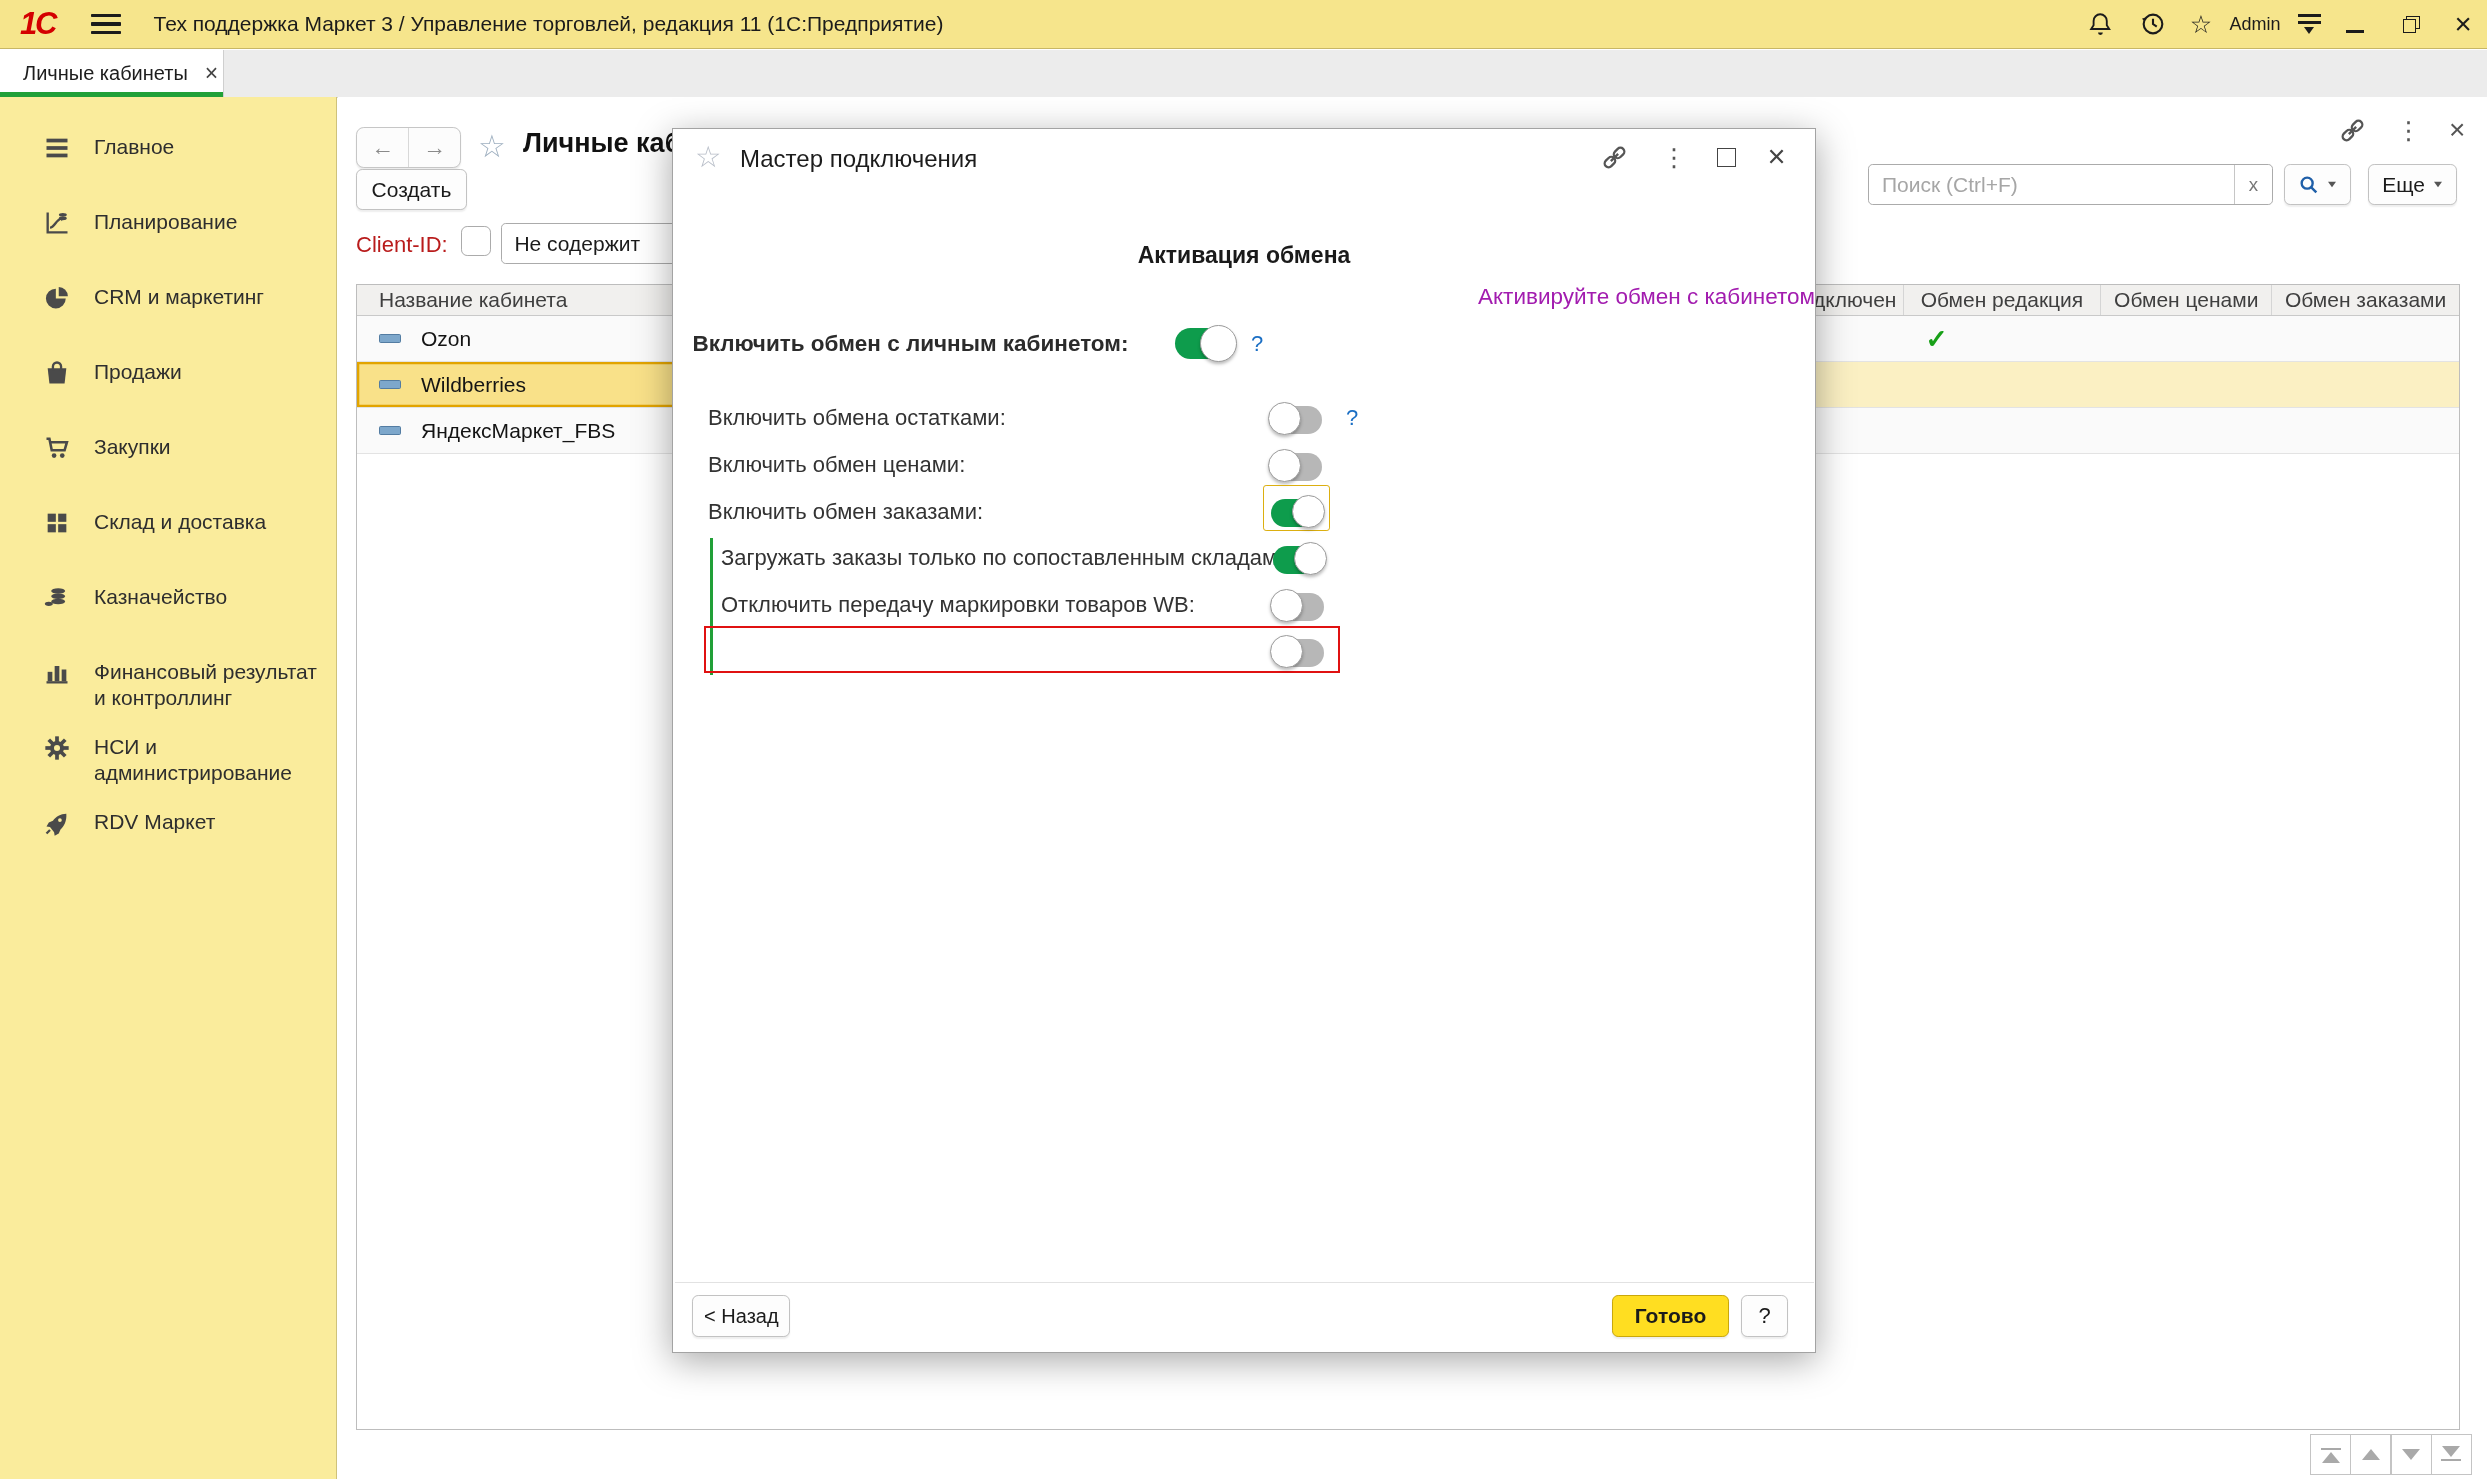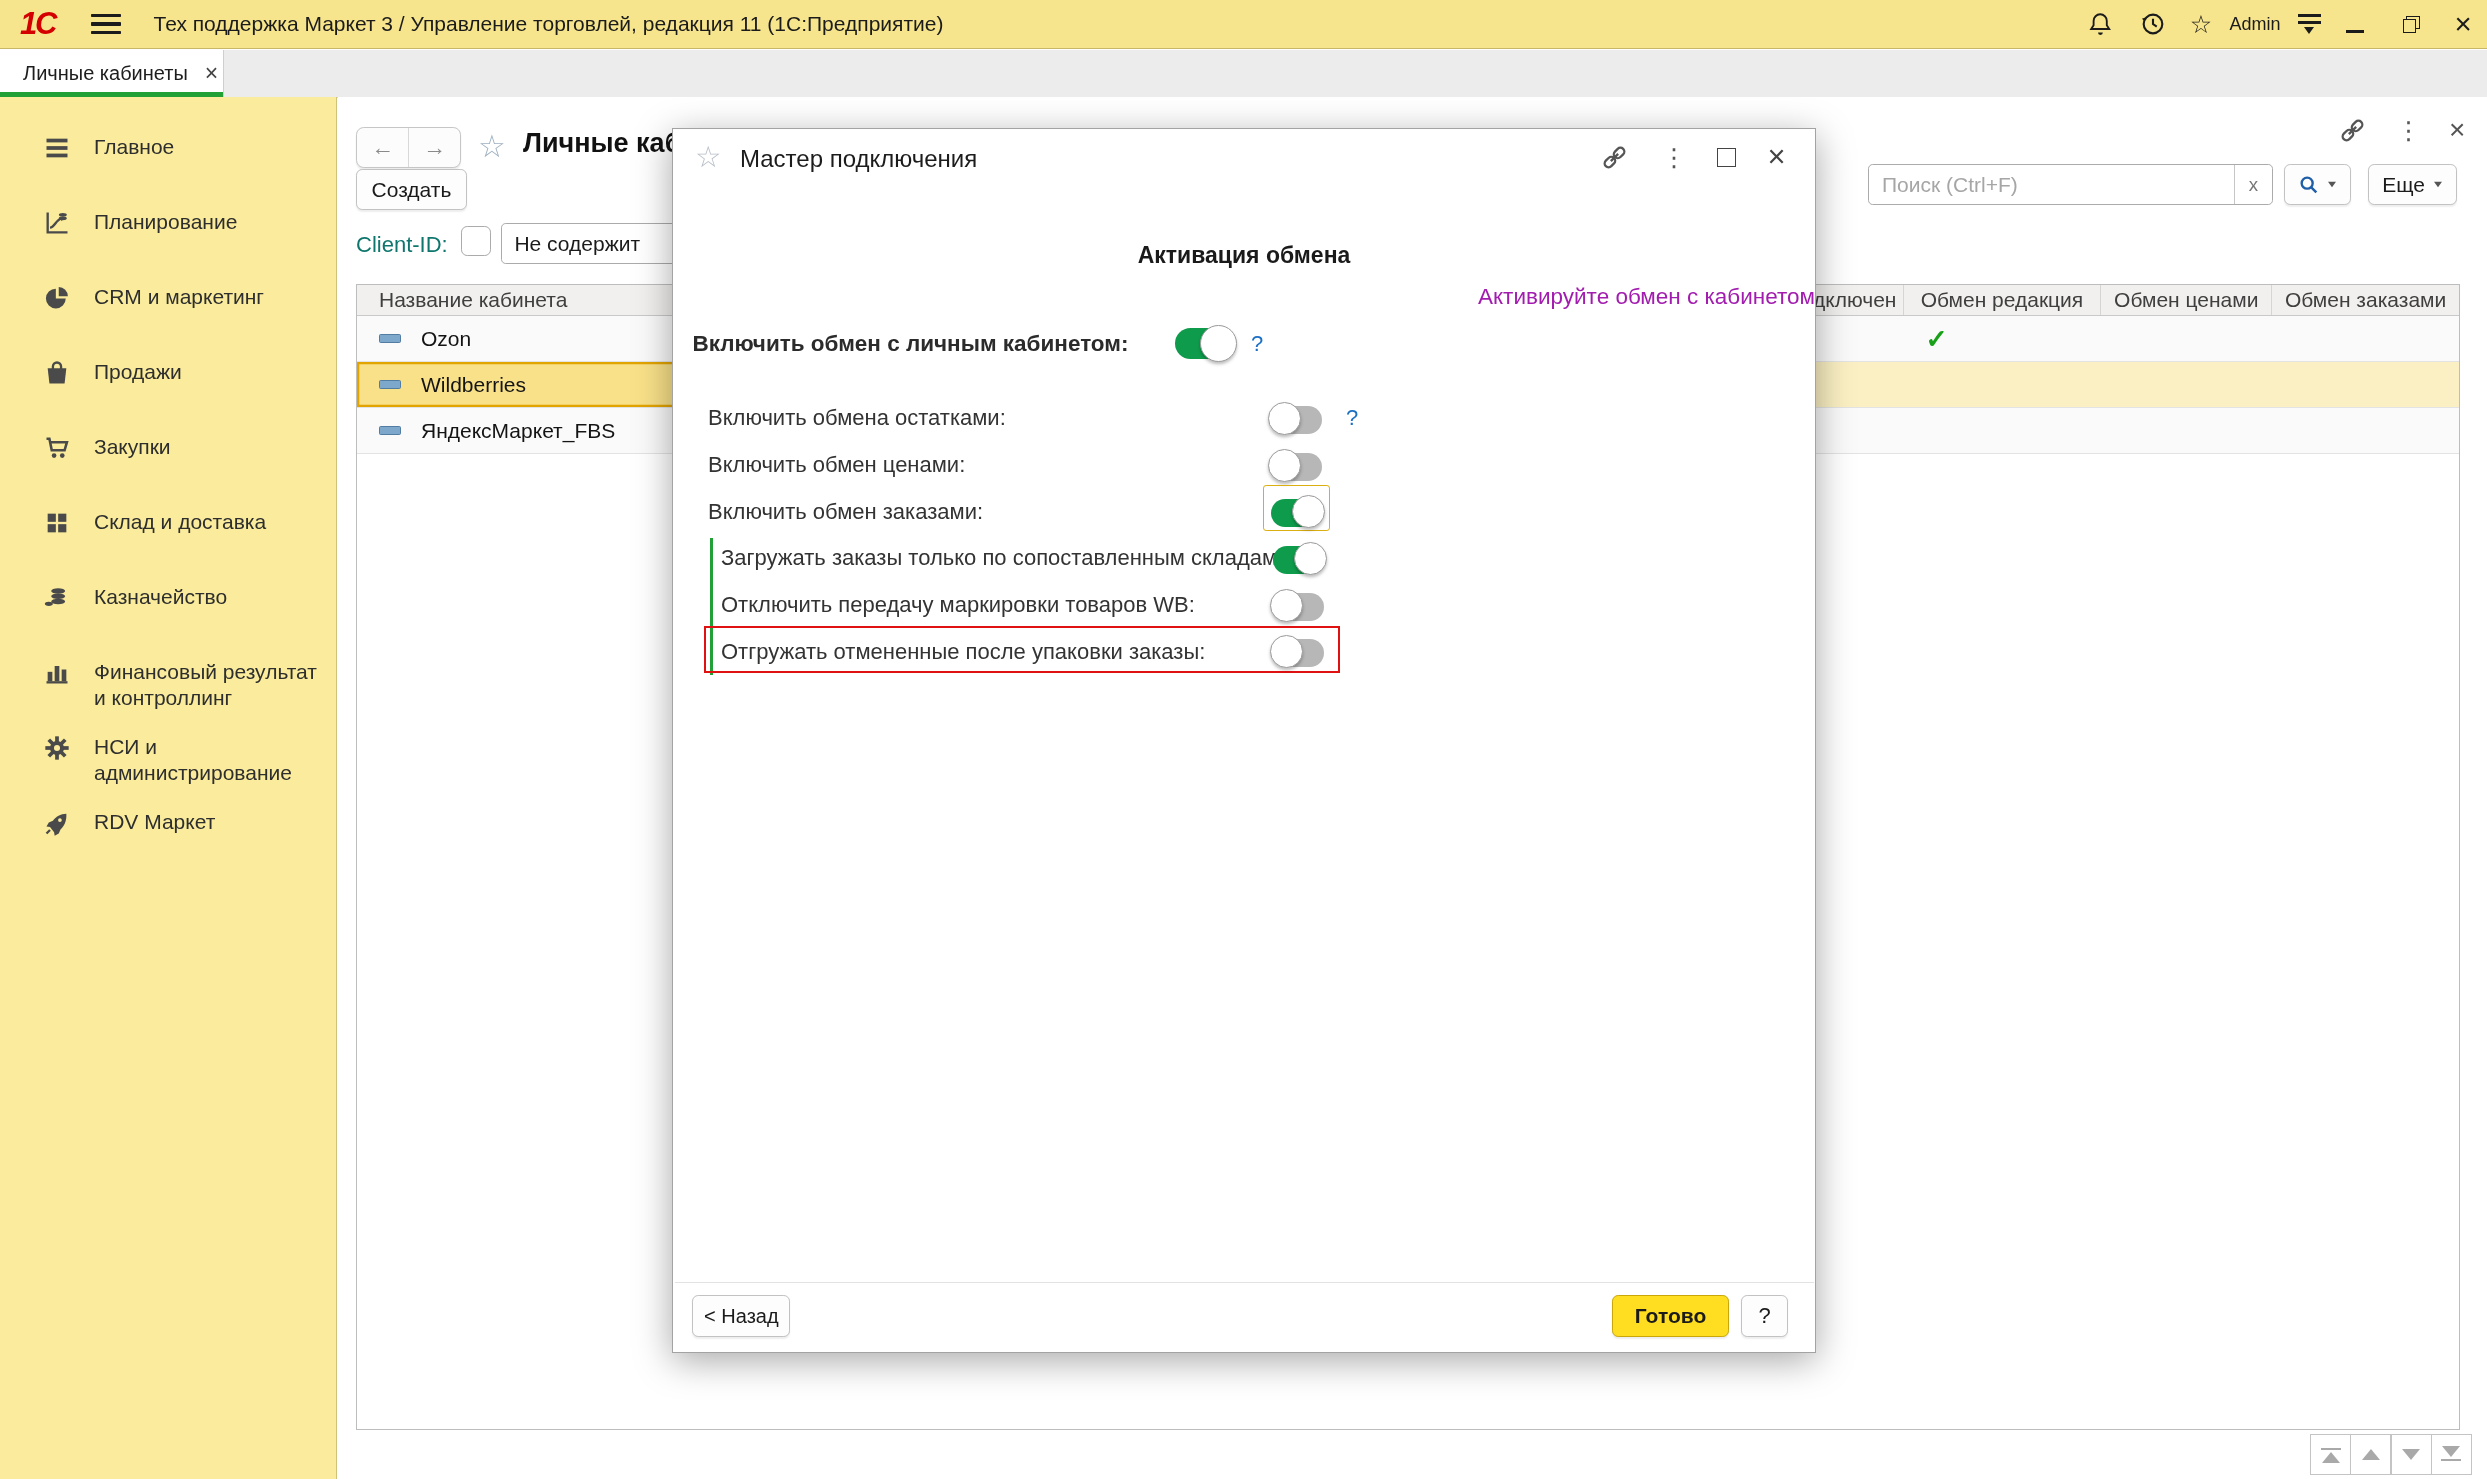--- a/index.html
+++ b/index.html
@@ -48,21 +48,21 @@
   .navgroup{position:absolute;left:18px;top:29.5px;width:103px;height:39px;border:0.8px solid #C6C6C6;border-radius:7.8px;
             display:flex;background:#FCFCFC;box-shadow:0 1.6px 1.6px rgba(0,0,0,.08);}
   .navgroup .nbtn{width:51px;display:flex;align-items:center;justify-content:center;font-size:23px;color:#8a8a8a;cursor:pointer;}
   .navgroup .nbtn:first-child{border-right:0.8px solid #D8D8D8;}
   .page-star{position:absolute;left:140px;top:31px;font-size:31px;color:#9FB0C0;cursor:pointer;}
   .page-title{position:absolute;left:185px;top:31px;font-size:27px;font-weight:600;color:#111;white-space:nowrap;}
   .btn{border:0.8px solid #C2C2C2;border-radius:6.2px;background:#FDFDFD;font-size:21px;color:#1b1b1b;
        display:flex;align-items:center;justify-content:center;cursor:pointer;box-shadow:0 1.6px 1.6px rgba(0,0,0,.07);
        font-family:"Liberation Sans",sans-serif;}
   .create-btn{position:absolute;left:18px;top:72px;width:109px;height:39px;}
-  .clientid-label{position:absolute;left:18px;top:135px;font-size:22px;color:#0f766e;}
+  .clientid-label{position:absolute;left:18px;top:135px;font-size:22px;color:#b91c1c;}
   .clientid-check{position:absolute;left:123px;top:129px;width:28px;height:28px;border:0.8px solid #ABABAB;border-radius:6.2px;background:#fff;cursor:pointer;}
   .filter-combo{position:absolute;left:163px;top:126px;width:560px;height:39px;border:0.8px solid #ABABAB;border-radius:4.7px;
                 background:#fff;display:flex;align-items:center;cursor:pointer;}
   .filter-combo span{font-size:21px;margin-left:12.4px;color:#1b1b1b;}
   .ctx-search{position:absolute;left:1530px;top:67px;width:403px;height:39px;border:0.8px solid #ABABAB;border-radius:4.7px;
               background:#fff;display:flex;align-items:center;}
   .ctx-search input{flex:1;border:none;outline:none;background:transparent;font-size:21px;margin-left:11px;
                     font-family:"Liberation Sans",sans-serif;color:#333;}
   .ctx-search input::placeholder{color:#A6A6A6;}
   .ctx-search .clr{width:37px;height:100%;border-left:0.8px solid #C6C6C6;display:flex;align-items:center;justify-content:center;
@@ -470,23 +470,20 @@
     <div class="m-row" style="left:48px;top:457px;">
         <span class="m-label">Отключить передачу маркировки товаров WB:</span>
       </div>
     <div class="m-row" style="left:600px;top:459px;">
         <div class="tg off">
           <span class="knob"></span>
         </div>
       </div>
 
     <div class="red-box"></div>
-    <div class="m-row" style="left:48px;top:504px;">
-        <span class="m-label">Отгружать отмененные после упаковки заказы:</span>
-      </div>
     <div class="m-row" style="left:600px;top:505px;">
         <div class="tg off">
           <span class="knob"></span>
         </div>
       </div>
 
     <div class="m-sep"></div>
     <div class="btn m-back">&lt; Назад</div>
     <div class="btn m-done">Готово</div>
     <div class="btn m-help">?</div>

